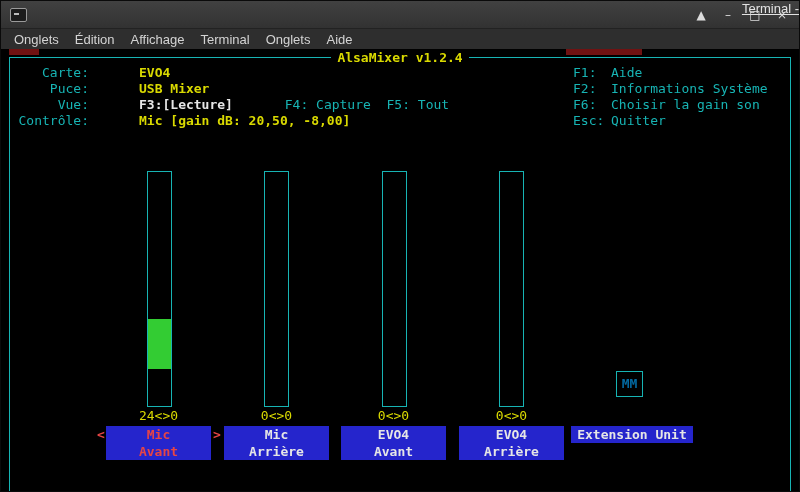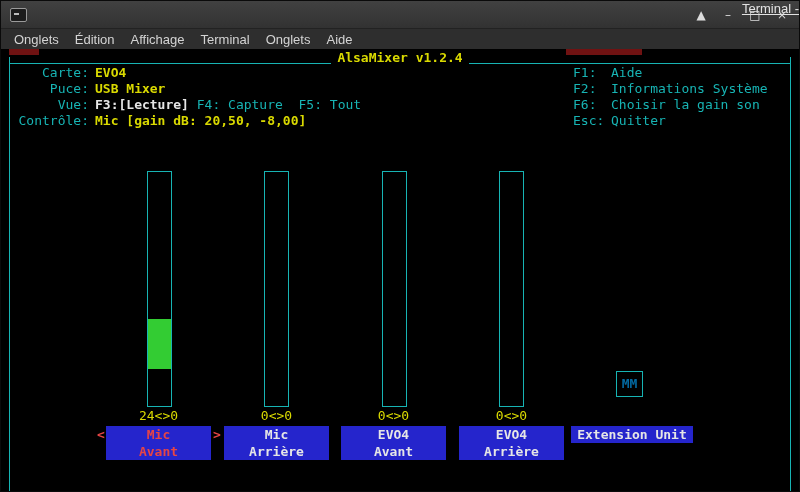--- a/index.html
+++ b/index.html
@@ -36,27 +36,27 @@
   
   .terminal{position:absolute;top:48px;left:0;right:0;bottom:0;background:#000;
     color:var(--cyan);font-size:13px;}
   .art{position:absolute;top:0;height:6px;background:#701212;}
   .art1{left:8px;width:30px;}
   .art2{left:565px;width:76px;}
 
   
   .box-left{position:absolute;left:8px;top:8px;bottom:0;width:1px;background:var(--cyan);}
   .box-right{position:absolute;right:8px;top:8px;bottom:0;width:1px;background:var(--cyan);}
-  .box-top{position:absolute;left:8px;right:8px;top:2px;height:13px;display:flex;align-items:flex-end;}
+  .box-top{position:absolute;left:8px;right:8px;top:2px;height:13px;display:flex;align-items:center;}
   .box-top .hl{flex:1;height:1px;background:var(--cyan);}
   .box-title{color:var(--yellow);font-weight:bold;padding:0 6px;line-height:13px;white-space:pre;}
 
   
   .info{position:absolute;left:12px;top:16px;}
-  .irow{display:flex;height:16px;line-height:16px;white-space:pre;}
+  .irow{display:flex;height:16px;line-height:16px;white-space:pre;gap:44px;}
   .ilbl{width:76px;text-align:right;color:var(--cyan);}
   .ival{color:var(--yellow);font-weight:bold;padding-left:6px;}
   .iactive{color:var(--white);font-weight:bold;padding-left:6px;}
   .irest{color:var(--cyan);}
 
   
   .help{position:absolute;left:572px;top:16px;}
   .hrow{display:flex;height:16px;line-height:16px;white-space:pre;}
   .hkey{width:38px;}
 

